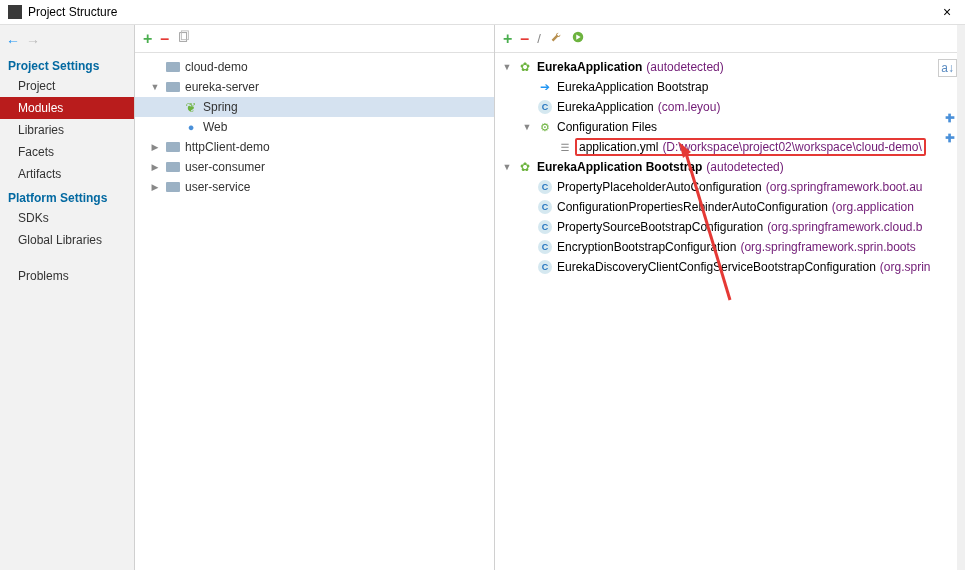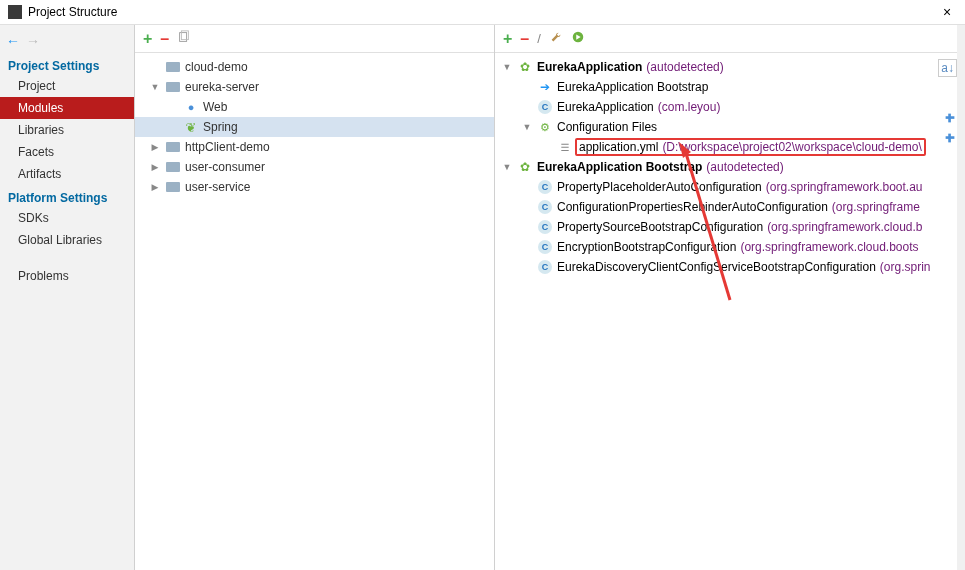--- a/index.html
+++ b/index.html
@@ -92,29 +92,29 @@
           </span>
           <span class="lbl">cloud-demo</span>
         </div>
         <div class="node" style="padding-left: 14px;">
           <span class="exp">▼</span>
           <span class="ic">
             <span class="ic-folder"></span>
           </span>
           <span class="lbl">eureka-server</span>
         </div>
+        <div class="node sel" style="padding-left: 32px;">
+          <span class="noexp"></span>
+          <span class="ic ic-spring"></span>
+          <span class="lbl">Spring</span>
+        </div>
         <div class="node" style="padding-left: 32px;">
           <span class="noexp"></span>
           <span class="ic ic-web"></span>
           <span class="lbl">Web</span>
-        </div>
-        <div class="node sel" style="padding-left: 32px;">
-          <span class="noexp"></span>
-          <span class="ic ic-spring"></span>
-          <span class="lbl">Spring</span>
         </div>
         <div class="node" style="padding-left: 14px;">
           <span class="exp">▶</span>
           <span class="ic">
             <span class="ic-folder"></span>
           </span>
           <span class="lbl">httpClient-demo</span>
         </div>
         <div class="node" style="padding-left: 14px;">
           <span class="exp">▶</span>
@@ -188,35 +188,35 @@
           <span class="ic">
             <span class="ic-c">C</span>
           </span>
           <span><span class="norm">PropertyPlaceholderAutoConfiguration</span><span class="dim">(org.springframework.boot.au</span></span>
         </div>
         <div class="rnode" style="padding-left: 26px;">
           <span class="noexp"></span>
           <span class="ic">
             <span class="ic-c">C</span>
           </span>
-          <span><span class="norm">ConfigurationPropertiesRebinderAutoConfiguration</span><span class="dim">(org.springframe</span></span>
+          <span><span class="norm">ConfigurationPropertiesRebinderAutoConfiguration</span><span class="dim">(org.application</span></span>
         </div>
         <div class="rnode" style="padding-left: 26px;">
           <span class="noexp"></span>
           <span class="ic">
             <span class="ic-c">C</span>
           </span>
           <span><span class="norm">PropertySourceBootstrapConfiguration</span><span class="dim">(org.springframework.cloud.b</span></span>
         </div>
         <div class="rnode" style="padding-left: 26px;">
           <span class="noexp"></span>
           <span class="ic">
             <span class="ic-c">C</span>
           </span>
-          <span><span class="norm">EncryptionBootstrapConfiguration</span><span class="dim">(org.springframework.cloud.boots</span></span>
+          <span><span class="norm">EncryptionBootstrapConfiguration</span><span class="dim">(org.springframework.sprin.boots</span></span>
         </div>
         <div class="rnode" style="padding-left: 26px;">
           <span class="noexp"></span>
           <span class="ic">
             <span class="ic-c">C</span>
           </span>
           <span><span class="norm">EurekaDiscoveryClientConfigServiceBootstrapConfiguration</span><span class="dim">(org.sprin</span></span>
         </div>
       </div>
     <div class="sort-ic"><span>a↓</span></div>

